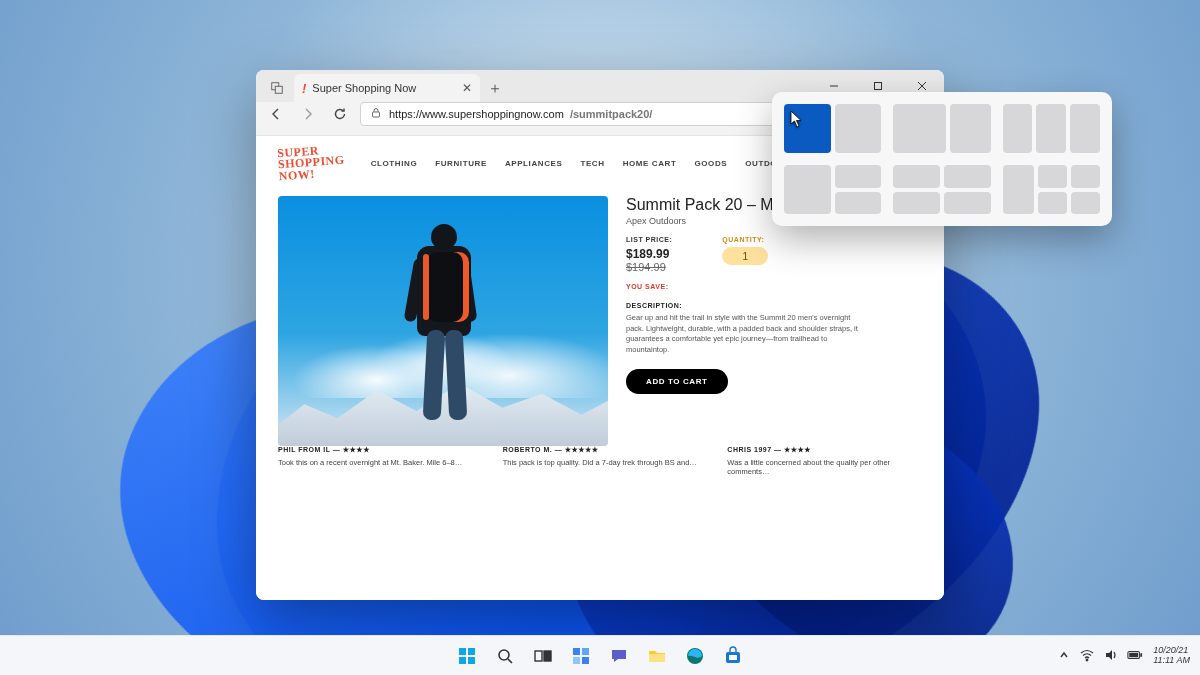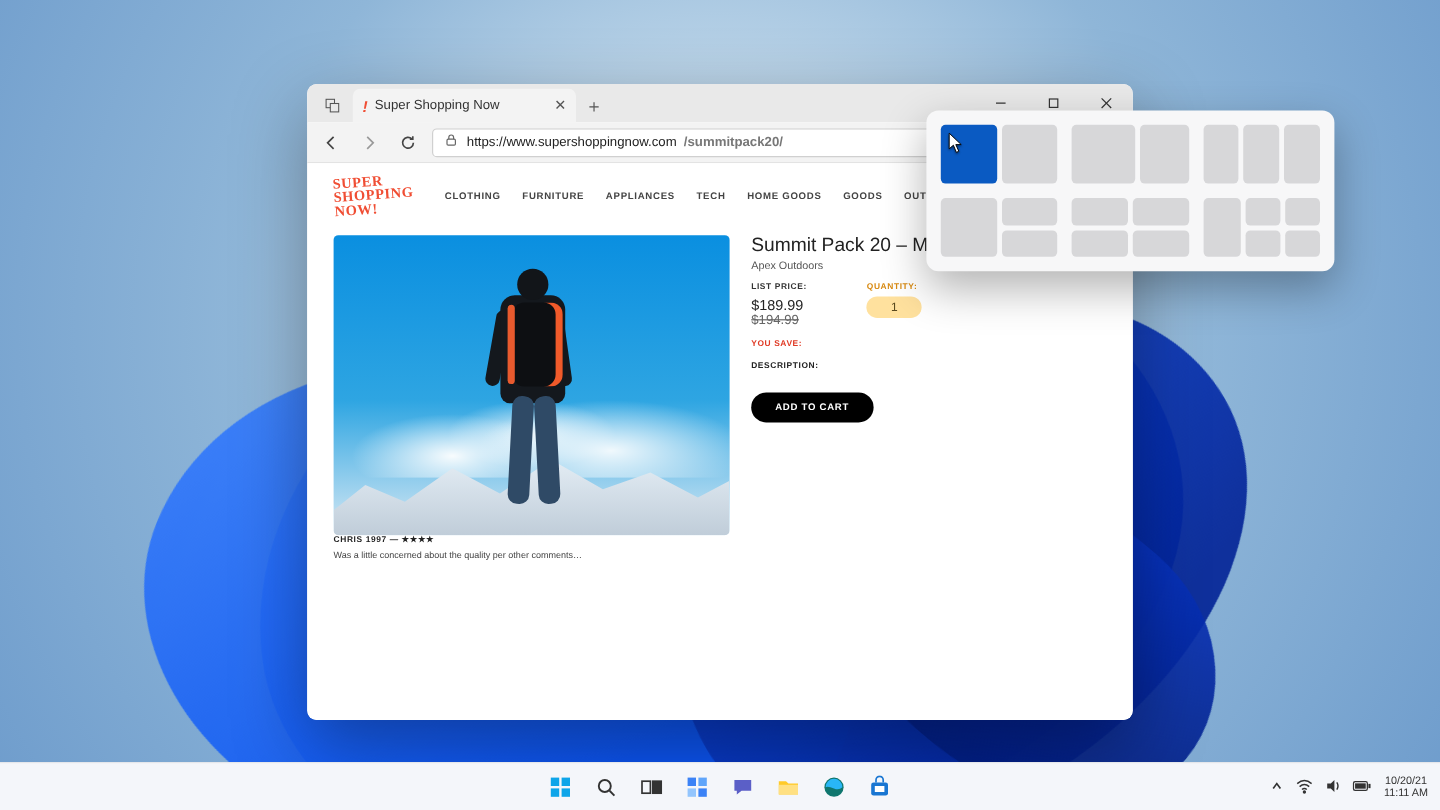--- a/index.html
+++ b/index.html
@@ -26,21 +26,21 @@
   .titlebar { height:32px; background:#e9e9e9; display:flex; align-items:flex-end; }
   .tab-strip { display:flex; align-items:center; padding-left:6px; gap:2px; flex:1; }
   .sysicon { width:22px; height:22px; display:flex; align-items:center; justify-content:center; margin:0 4px; font-size:10px; color:#555; }
   .tab { height:28px; background:#f3f3f3; border-radius:6px 6px 0 0; display:flex; align-items:center; padding:0 8px; gap:6px; min-width:186px; font-size:11px; color:#333; }
   .tab .fav { color:#f04e34; font-weight:bold; font-size:13px; font-style:italic; }
   .tab .x { margin-left:auto; font-size:12px; color:#555; cursor:pointer; }
   .newtab { width:26px; height:26px; display:flex; align-items:center; justify-content:center; font-size:15px; color:#555; cursor:pointer; }
   .win-controls { display:flex; }
   .win-btn { width:44px; height:32px; display:flex; align-items:center; justify-content:center; color:#333; font-size:11px; cursor:pointer; }
   .win-btn svg { stroke:#333; }
-  .addrbar { height:34px; background:#f3f3f3; display:flex; align-items:center; padding:0 8px; gap:8px; border-bottom:1px solid #e3e3e3; }
+  .addrbar { height:34px; background:#f3f3f3; display:flex; align-items:flex-start; padding:0 8px; gap:8px; border-bottom:1px solid #e3e3e3; }
   .nav-btn { width:24px; height:24px; display:flex; align-items:center; justify-content:center; color:#555; cursor:pointer; }
   .url-box { flex:1; height:24px; background:#fff; border:1px solid #d0d0d0; border-radius:4px; display:flex; align-items:center; padding:0 8px; font-size:11px; color:#444; gap:6px; }
   .url-box .lock { font-size:11px; color:#666; }
   .url-host { color:#222; }
   .url-path { color:#777;font-weight:bold; }
 
   
   .page { flex:1; background:#fff; overflow:hidden; padding:10px 22px 0 22px; display:flex; flex-direction:column; }
   .header { display:flex; align-items:center; gap:26px; }
   .logo { font-family: "Comic Sans MS", cursive; color:#f04e34; font-weight:bold; font-size:12px; line-height:0.95; transform: rotate(-4deg); letter-spacing:0.5px; }
@@ -64,21 +64,21 @@
   .hiker .leg.r { left:24px; transform:rotate(-3deg); }
   .hiker .arm { position:absolute; top:40px; width:12px; height:64px; background:#14181d; border-radius:8px; }
   .hiker .arm.l { left:16px; transform:rotate(10deg); }
   .hiker .arm.r { left:68px; transform:rotate(-8deg); }
 
   .details { flex:1; font-size:9px; color:#222; }
   .ptitle { font-size:16px; font-weight:500; margin-bottom:2px; }
   .brand { font-size:9px; color:#555; margin-bottom:10px; }
   .row2 { display:flex; gap:50px; }
   .label { font-size:7px; letter-spacing:0.5px; color:#333; font-weight:700; text-transform:uppercase; margin-bottom:4px; }
-  .price { font-size:12px; font-weight:400; }
+  .price { font-size:12px; font-weight:700; }
   .strike { text-decoration:line-through; color:#666; font-size:11px; }
   .qty-pill { width:46px; height:18px; border-radius:10px; background:#ffe19e; display:flex; align-items:center; justify-content:center; font-size:10px; color:#5a4a1f; margin-top:2px; }
   .save-label { font-size:7px; letter-spacing:0.5px; color:#e03a25; font-weight:700; margin-top:10px; }
   .save-val { font-size:11px; color:#e03a25; }
   .desc-label { font-size:7px; letter-spacing:0.5px; font-weight:700; margin-top:12px; margin-bottom:4px; }
   .desc { font-size:7.5px; color:#555; line-height:1.4; max-width:240px; }
   .addcart { margin-top:14px; background:#000; color:#fff; border:none; border-radius:16px; padding:8px 20px; font-size:8px; letter-spacing:0.6px; font-weight:600; cursor:pointer; }
 
   .reviews-h { font-size:15px; margin-top:26px; margin-bottom:12px; }
   .reviews { display:flex; gap:30px; font-size:7.5px; color:#444; }
@@ -104,21 +104,21 @@
   .l5 { grid-template-columns:1fr 1fr; grid-template-rows:1fr 1fr; }
   .l6 { grid-template-columns:1.1fr 1fr 1fr; grid-template-rows:1fr 1fr; }
   .l6 .zA { grid-row:1 / span 2; }
 
   
   .taskbar { position:absolute; left:0; right:0; bottom:0; height:40px; background:#f4f6fa; border-top:1px solid rgba(0,0,0,0.06); display:flex; align-items:center; }
   .tb-center { position:absolute; left:50%; transform:translateX(-50%); display:flex; gap:6px; }
   .tb-icon { width:32px; height:32px; border-radius:4px; display:flex; align-items:center; justify-content:center; cursor:pointer; }
   .tray { position:absolute; right:10px; display:flex; align-items:center; gap:10px; font-size:9px; color:#333; }
   .tray-icons { display:flex; gap:8px; align-items:center; }
-  .datetime { text-align:center; line-height:1.1; }
+  .datetime { text-align:left; line-height:1.1;font-style:italic; }
 
   
   .i14 { width:14px; height:14px; }
   .i16 { width:16px; height:16px; }
   .i20 { width:20px; height:20px; }
 </style>
 </head>
 <body>
 
 <div class="bloom">
@@ -199,21 +199,21 @@
       <div class="logo">
         <span>SUPER</span>
         <span>SHOPPING</span>
         <span>NOW!</span>
       </div>
       <div class="navitems">
         <div>CLOTHING</div>
         <div>FURNITURE</div>
         <div>APPLIANCES</div>
         <div>TECH</div>
-        <div>HOME GOODS</div>
+        <div>HOME CART</div>
         <div>GOODS</div>
         <div>OUTDOOR</div>
       </div>
       <div class="search"></div>
     </div>
 
     <div class="product-row">
       <div class="hero">
         <div class="clouds"></div>
         <div class="mountains"></div>
@@ -241,25 +241,34 @@
           </div>
           <div>
             <div class="label" style="color:#d88a12">QUANTITY:</div>
             <div class="qty-pill">
                 <span>1</span>
               </div>
           </div>
         </div>
         <div class="save-label">YOU SAVE:</div>
         <div class="desc-label">DESCRIPTION:</div>
+        <div class="desc">Gear up and hit the trail in style with the Summit 20 men's overnight pack. Lightweight, durable, with a padded back and shoulder straps, it guarantees a comfortable yet epic journey—from trailhead to mountaintop.</div>
         <button class="addcart">ADD TO CART</button>
       </div>
     </div>
 
     <div class="reviews">
+      <div class="review">
+        <div class="r-head">PHIL FROM IL — ★★★★</div>
+        <div>Took this on a recent overnight at Mt. Baker. Mile 6–8…</div>
+      </div>
+      <div class="review">
+        <div class="r-head">ROBERTO M. — ★★★★★</div>
+        <div>This pack is top quality. Did a 7-day trek through BS and…</div>
+      </div>
       <div class="review">
         <div class="r-head">CHRIS 1997 — ★★★★</div>
         <div>Was a little concerned about the quality per other comments…</div>
       </div>
     </div>
   </div>
 </div>
 
 <div class="snap-flyout">
   <div class="layout l1">

